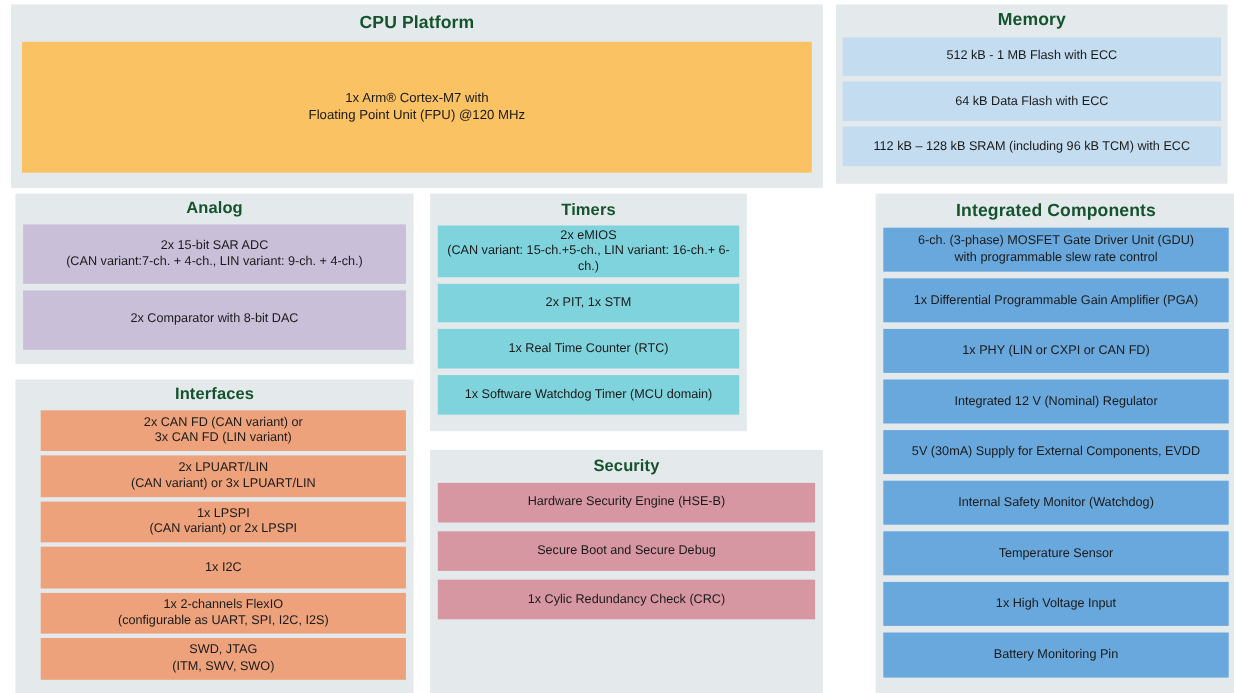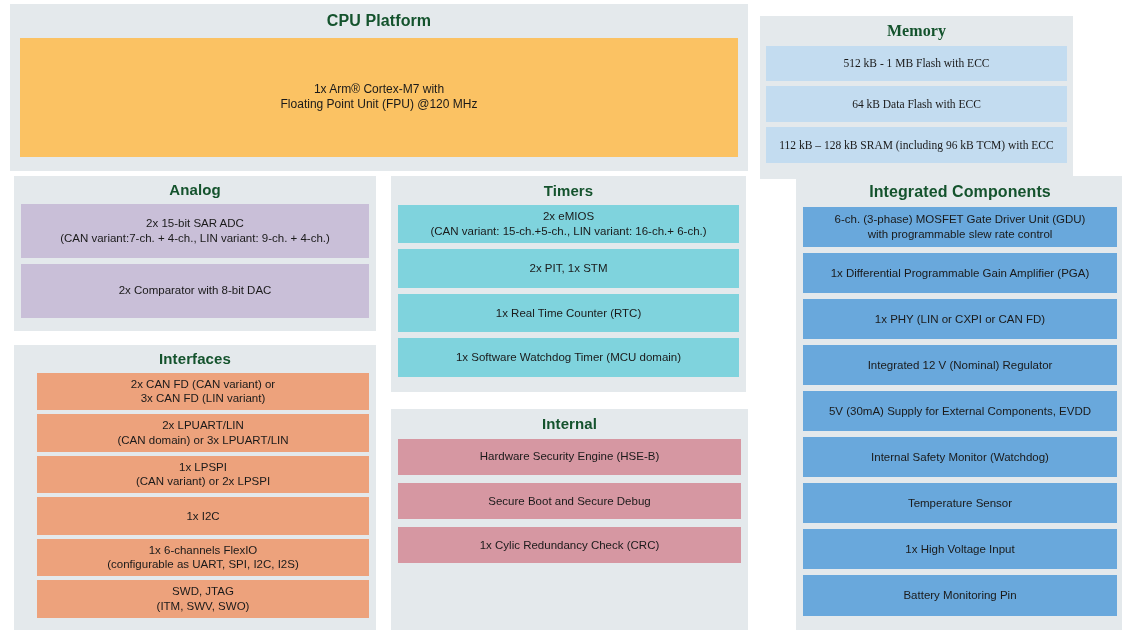--- a/index.html
+++ b/index.html
@@ -58,21 +58,21 @@
   #panel-cpu .panel-title { padding-top: 8px; font-size: 16px; }
   #panel-cpu .blocks { padding: 8px 10px 10px 10px; height: 137px; }
   #panel-cpu .block {
     background: #fbc263;
     flex: 1 1 auto;
     font-size: 12px;
   }
 
   
   #panel-mem {
-    left: 760px; top: 16px; width: 313px; height: 163px; font-family: Liberation Serif, serif;
+    left: 760px; top: 4px; width: 356px; height: 163px;
   }
   #panel-mem .panel-title { padding-top: 6px; font-size: 16px; }
   #panel-mem .blocks { padding: 6px 6px 7px 6px; gap: 5px; height: 130px; justify-content: space-between; }
   #panel-mem .block { background: #c3dcf0; flex: 1 1 0; }
 
   
   #panel-analog {
     left: 14px; top: 176px; width: 362px; height: 155px;
   }
   #panel-analog .panel-title { padding-top: 6px; }
@@ -82,21 +82,21 @@
   
   #panel-iface {
     left: 14px; top: 345px; width: 362px; height: 285px;
   }
   #panel-iface .panel-title { padding-top: 6px; }
   #panel-iface .blocks { padding: 5px 7px 6px 7px; gap: 4px; height: 256px; margin-left: 16px; }
   #panel-iface .block { background: #eda27c; flex: 1 1 0; }
 
   
   #panel-timers {
-    left: 391px; top: 176px; width: 355px; height: 216px;
+    left: 391px; top: 176px; width: 288px; height: 216px;
   }
   #panel-timers .panel-title { padding-top: 7px; }
   #panel-timers .blocks { padding: 5px 7px 8px 7px; gap: 6px; height: 185px; }
   #panel-timers .block { background: #7fd3dd; flex: 1 1 0; }
 
   
   #panel-sec {
     left: 391px; top: 409px; width: 357px; height: 170px;
   }
   #panel-sec .panel-title { padding-top: 7px; }
@@ -147,44 +147,44 @@
       <div class="block">2x Comparator with 8-bit DAC</div>
     </div>
   </section>
 
   <section class="panel" id="panel-iface">
     <div class="panel-title">Interfaces</div>
     <div class="blocks">
       <div class="block">2x CAN FD (CAN variant) or
 3x CAN FD (LIN variant)</div>
       <div class="block">2x LPUART/LIN
-(CAN domain) or 3x LPUART/LIN</div>
+(CAN variant) or 3x LPUART/LIN</div>
       <div class="block">1x LPSPI
 (CAN variant) or 2x LPSPI</div>
       <div class="block">1x I2C</div>
-      <div class="block">1x 6-channels FlexIO
+      <div class="block">1x 2-channels FlexIO
 (configurable as UART, SPI, I2C, I2S)</div>
       <div class="block">SWD, JTAG
 (ITM, SWV, SWO)</div>
     </div>
   </section>
 
   <section class="panel" id="panel-timers">
     <div class="panel-title">Timers</div>
     <div class="blocks">
       <div class="block">2x eMIOS
 (CAN variant: 15-ch.+5-ch., LIN variant: 16-ch.+ 6-ch.)</div>
       <div class="block">2x PIT, 1x STM</div>
       <div class="block">1x Real Time Counter (RTC)</div>
       <div class="block">1x Software Watchdog Timer (MCU domain)</div>
     </div>
   </section>
 
   <section class="panel" id="panel-sec">
-    <div class="panel-title">Internal</div>
+    <div class="panel-title">Security</div>
     <div class="blocks">
       <div class="block">Hardware Security Engine (HSE-B)</div>
       <div class="block">Secure Boot and Secure Debug</div>
       <div class="block">1x Cylic Redundancy Check (CRC)</div>
     </div>
   </section>
   <div class="panel" id="panel-sec-tail"></div>
 
   <section class="panel" id="panel-ic">
     <div class="panel-title">Integrated Components</div>

